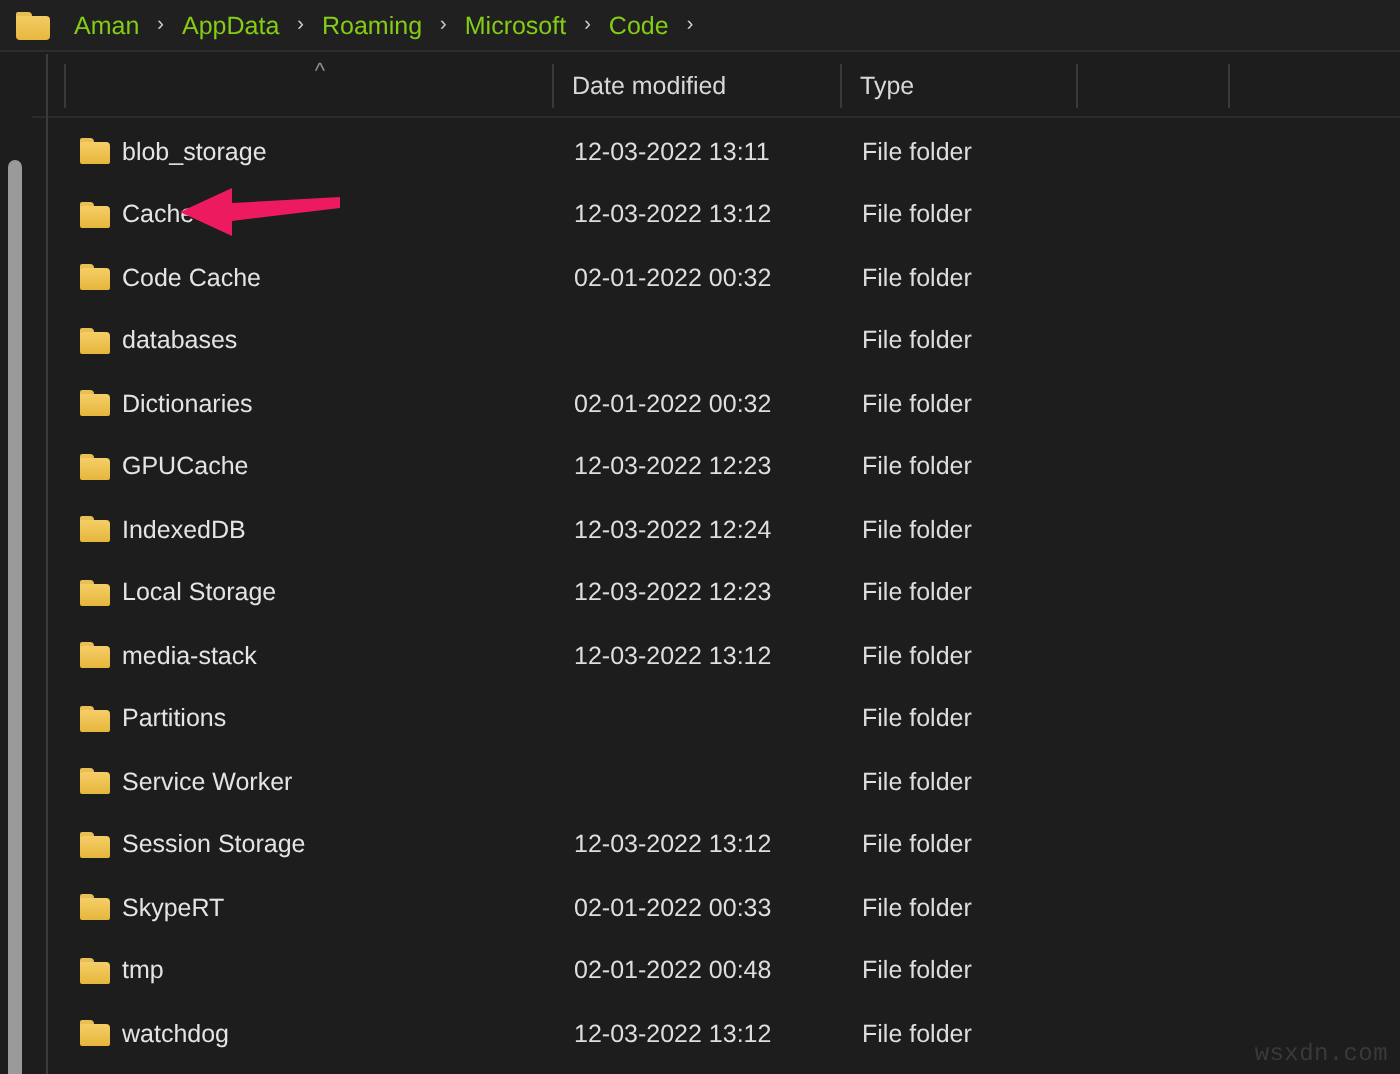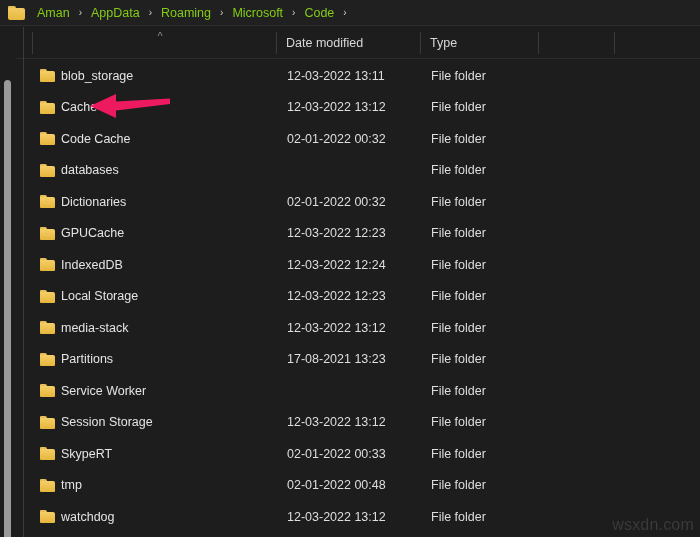--- a/index.html
+++ b/index.html
@@ -196,23 +196,23 @@
     width: 80px;
     height: 28px;
     pointer-events: none;
   }
 
   
   #watermark {
     position: absolute;
     right: 6px;
     bottom: 3px;
-    font-size: 16px;
+    font-size: 12px;
     color: #3a3a3a;
-    font-family: Liberation Sans, sans-serif;
+    font-family: Liberation Mono, monospace;
     letter-spacing: 0.2px;
   }
 </style>
 </head>
 <body>
 
 <div id="breadcrumb-bar">
   <span class="crumb-folder-icon"></span>
   <span class="crumb">Aman</span>
   <span class="crumb-sep">›</span>
@@ -310,21 +310,20 @@
     <span class="row-folder-icon"></span>
     <span class="cell cell-name">media-stack</span>
     <span class="cell cell-date">12-03-2022 13:12</span>
     <span class="cell cell-type">File folder</span>
     <span class="cell cell-size"></span>
   </div>
 
   <div class="file-row">
     <span class="row-folder-icon"></span>
     <span class="cell cell-name">Partitions</span>
-    <span class="cell cell-date">17-08-2021 13:23</span>
     <span class="cell cell-type">File folder</span>
     <span class="cell cell-size"></span>
   </div>
 
   <div class="file-row">
     <span class="row-folder-icon"></span>
     <span class="cell cell-name">Service Worker</span>
     <span class="cell cell-type">File folder</span>
     <span class="cell cell-size"></span>
   </div>

